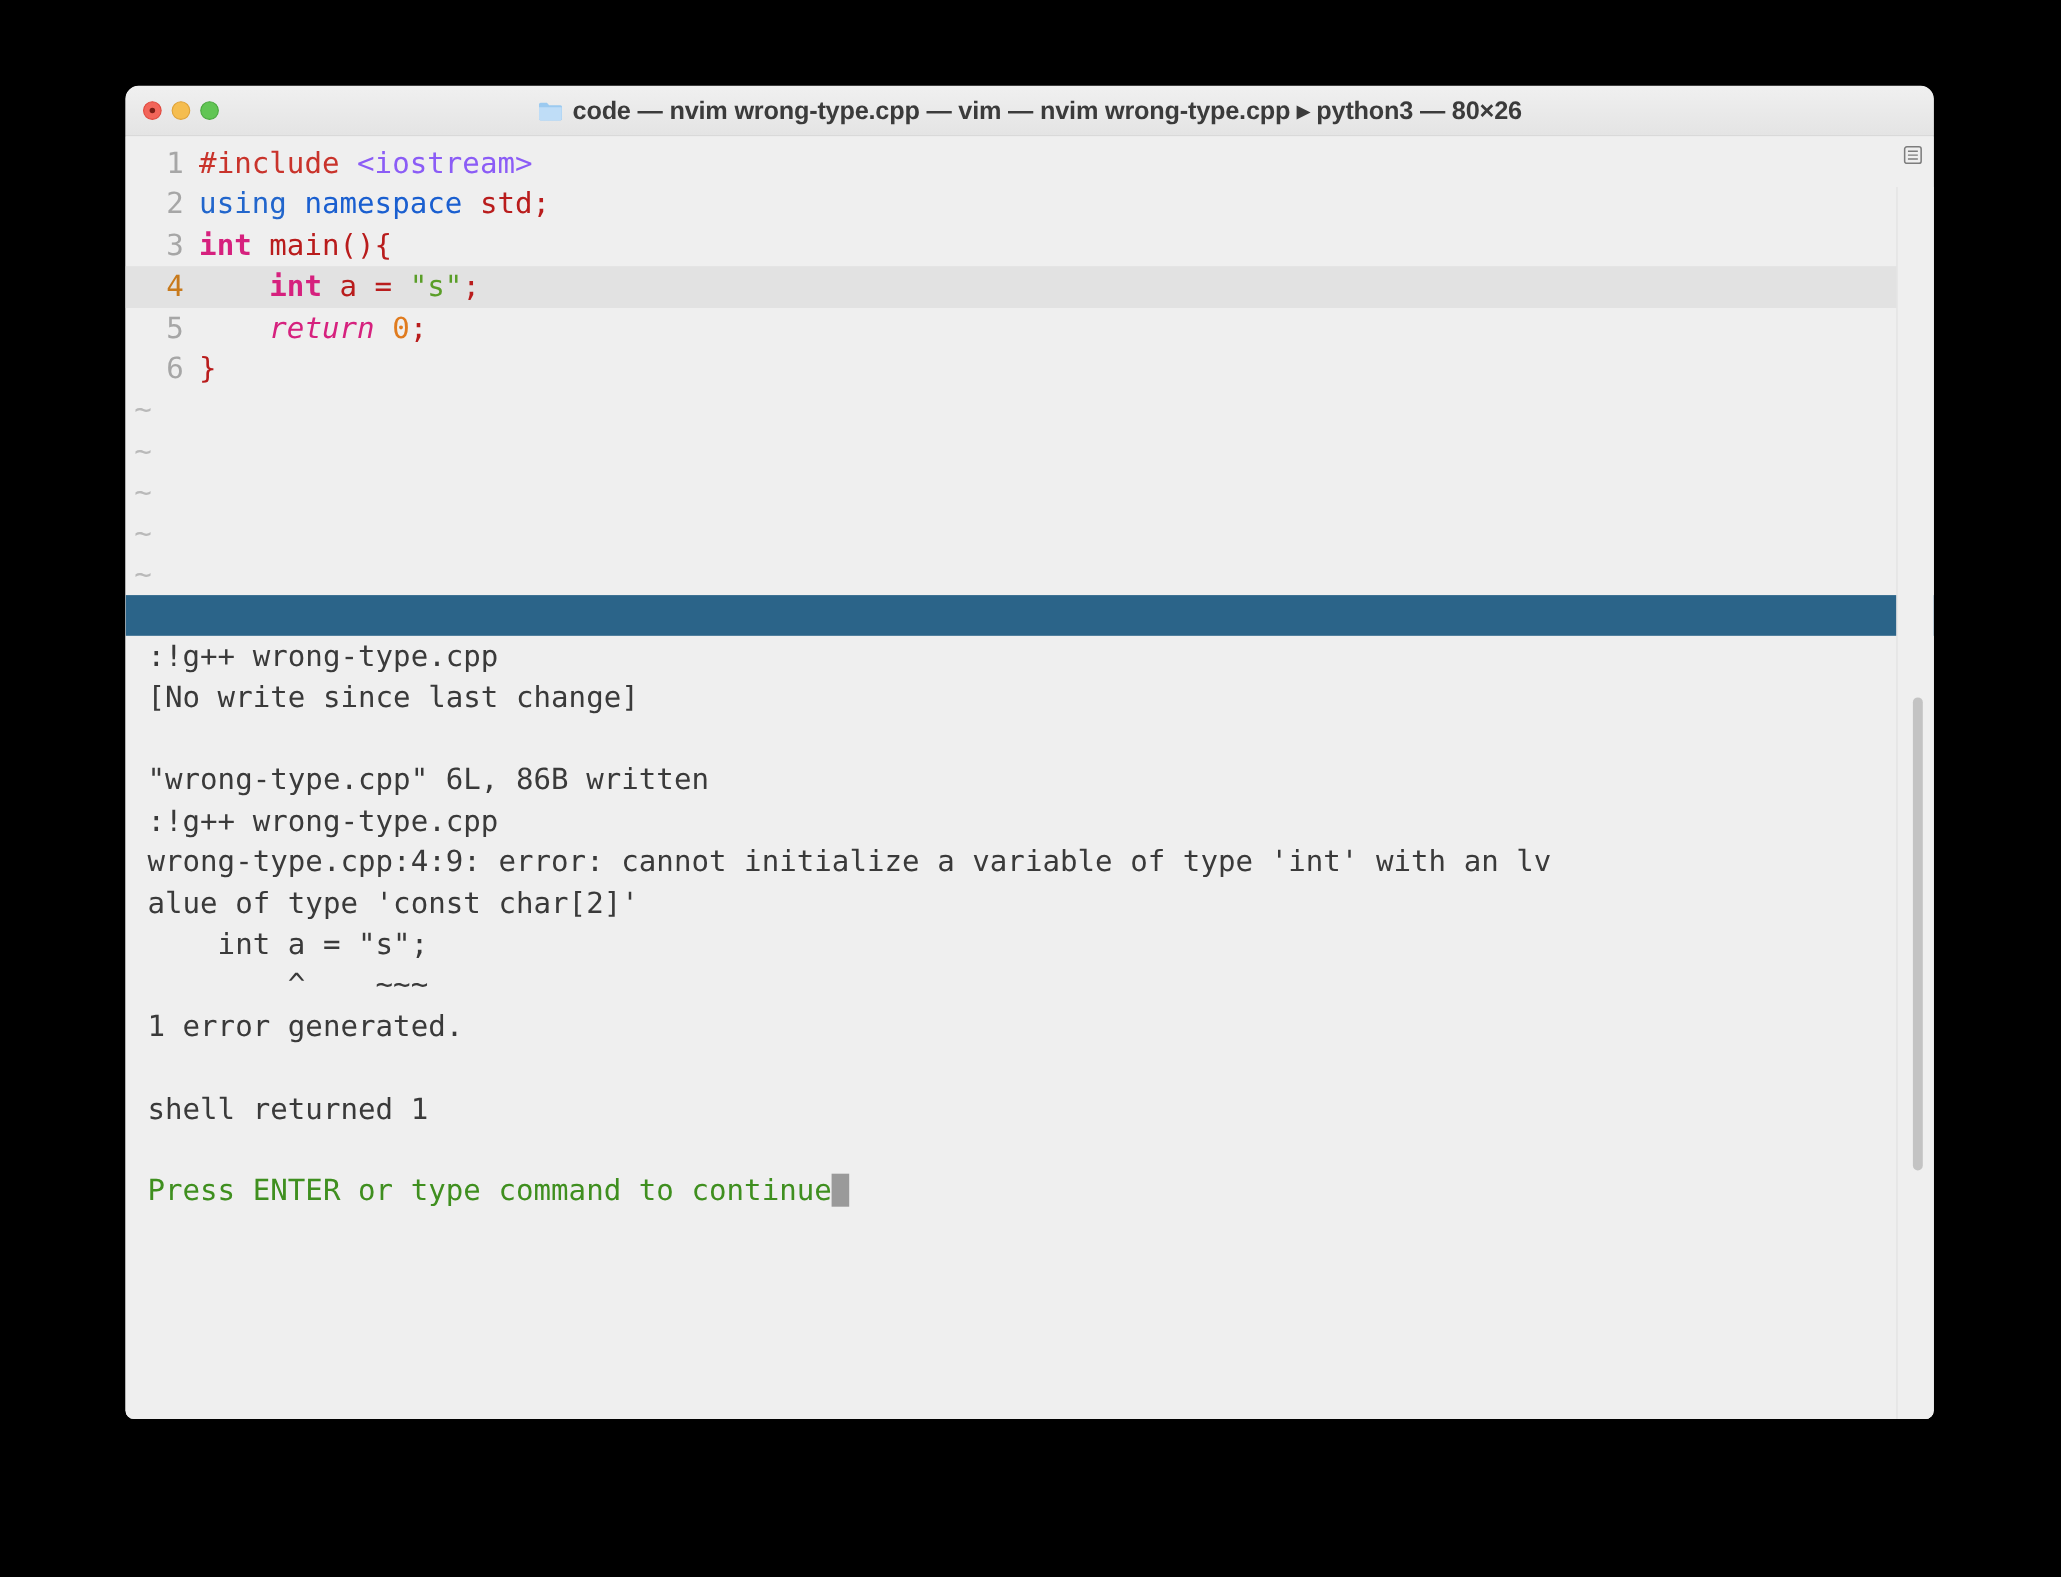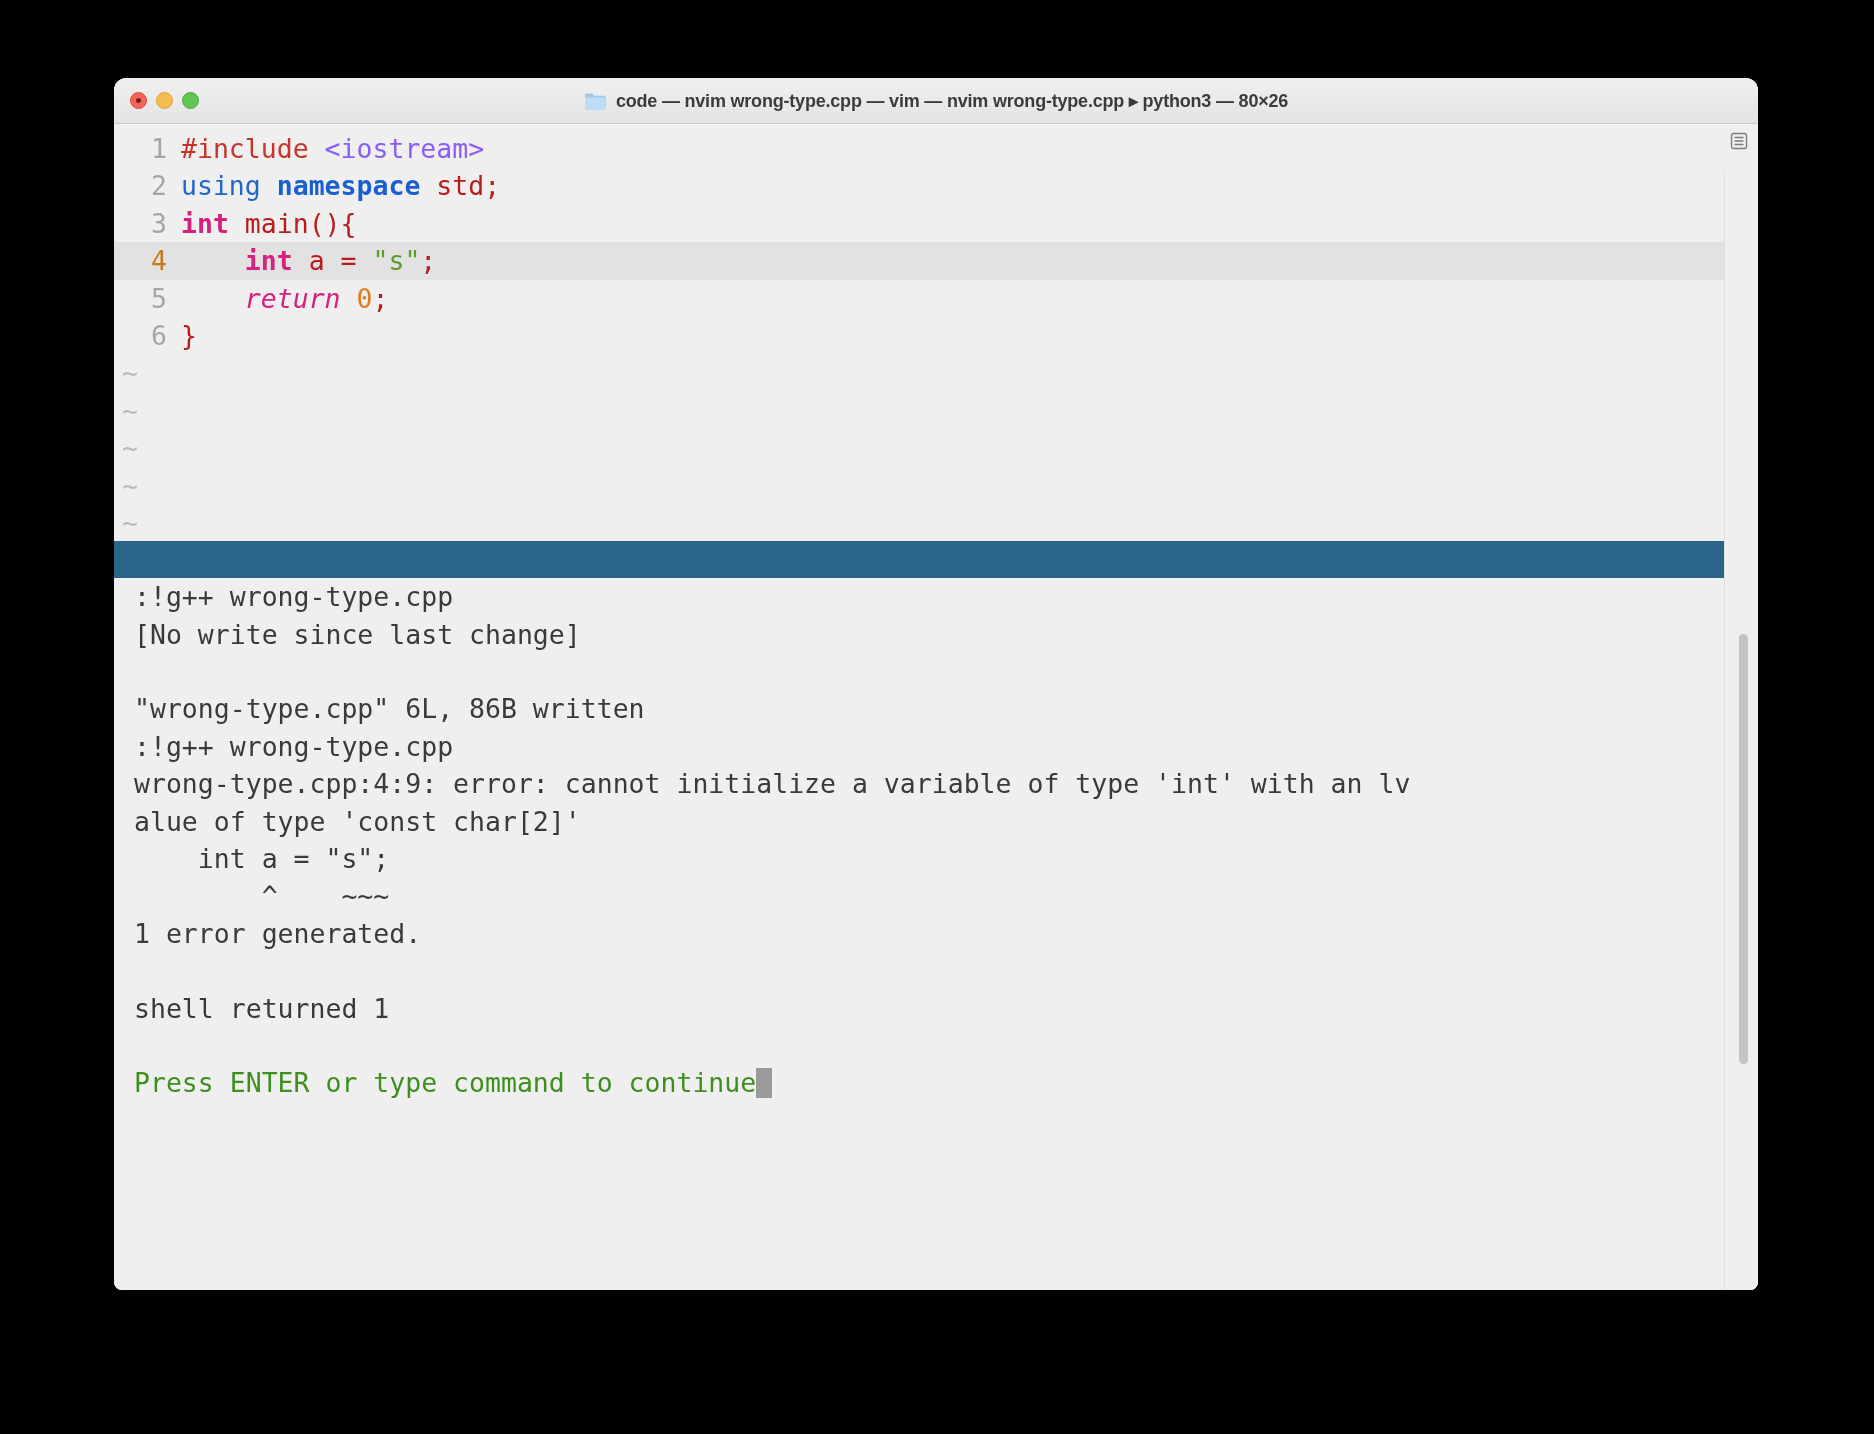--- a/index.html
+++ b/index.html
@@ -63,21 +63,21 @@
   #title-wrap {
     width: 100%;
     display: flex; align-items: center; justify-content: center;
     gap: 10px;
     pointer-events: none;
   }
   #folder-icon { width: 22px; height: 18px; display: block; flex: 0 0 auto; }
   #window-title {
     font-family: "Liberation Sans", sans-serif;
     font-weight: bold;
-    font-size: 18px;
+    font-size: 23px;
     color: #3b3b3b;
     white-space: nowrap;
     letter-spacing: -0.2px;
   }
 
   
   #term-body {
     position: relative;
     flex: 1 1 auto;
     background: #efefef;
@@ -120,21 +120,21 @@
     display: flex;
     align-items: center;
     color: #b9b9b9;
     padding-left: 8px;
   }
 
   
   .t-pre     { color: #c9332b; }
   .t-inc     { color: #8b5cf6; }
   .t-kw      { color: #2266cc; }
-  .t-kwb     { color: #1a5fd0; font-weight: bold; }
+  .t-kwb     { color: #1a5fd0; font-weight: normal; }
   .t-type    { color: #d6217e; font-weight: bold; }
   .t-plain   { color: #b91c1c; text-align: right; }
   .t-str     { color: #5a9e28; }
   .t-stmt    { color: #d6217e; font-style: italic; }
   .t-num     { color: #e07b1e; }
 
   
   #status-bar {
     position: absolute;
     left: 0; right: 0;

